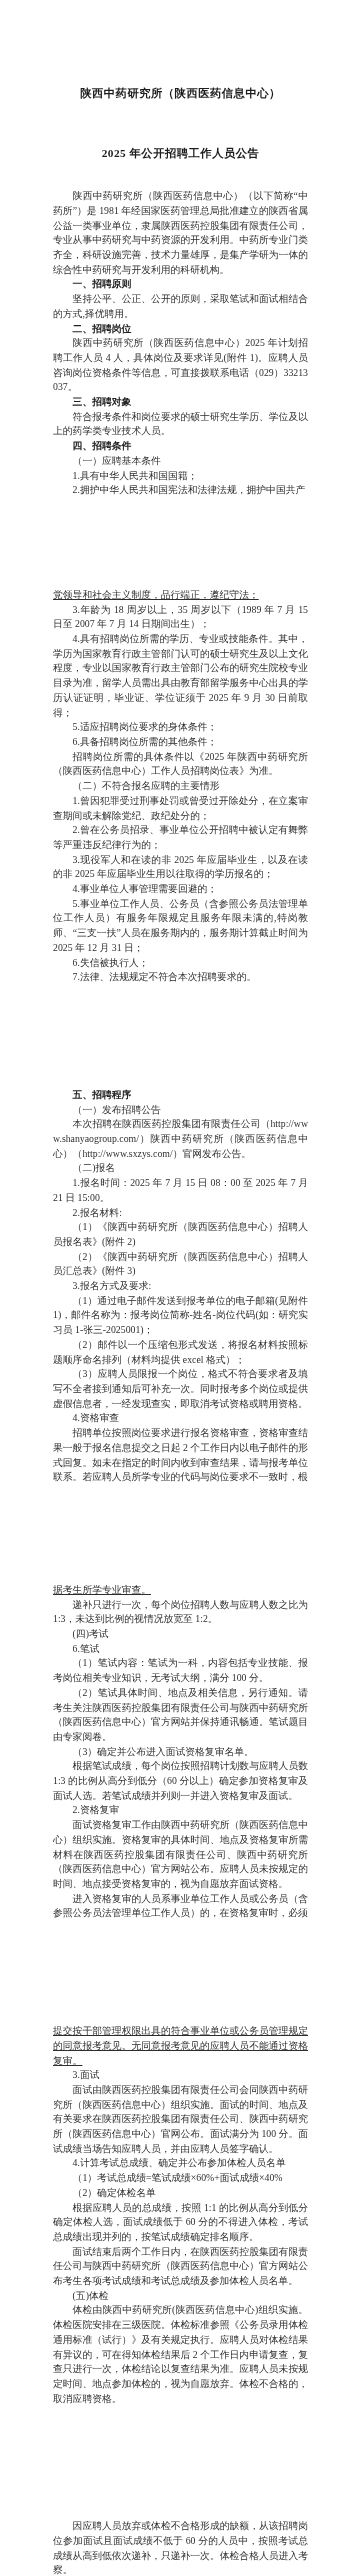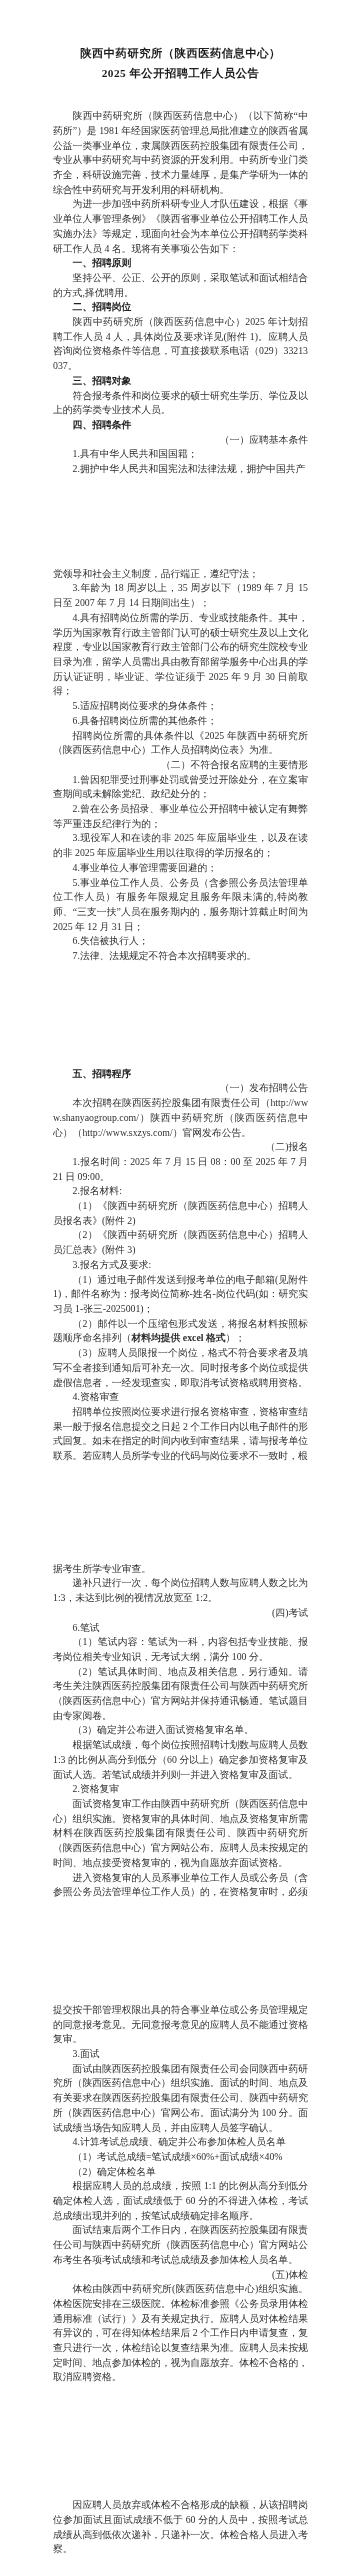--- a/index.html
+++ b/index.html
@@ -1,37 +1,36 @@
 <!DOCTYPE html>
 <html style="font-size:8.2px"><head>
 <meta charset="utf-8">
 <style>
   html,body{margin:0;padding:0;background:#fff;}
   .page{position:relative;width:361px;height:4081px;overflow:hidden;background:#ffffff;
         color:#2e2e2e;font-family:"Liberation Serif",serif;}
   .inner{padding:44px 53px 0 53px;}
-  .title{font-size:11.3px;font-weight:700;color:#1d1d1d;text-align:center;line-height:19.6px;letter-spacing:0.5px;}
+  .title{font-size:11.3px;font-weight:700;color:#1d1d1d;text-align:center;line-height:19.6px;letter-spacing:0.5px;margin-top:40px;}
   .h1{font-size:9.8px;font-weight:700;color:#222;font-family:"Liberation Sans",sans-serif;
       line-height:14.7px;text-indent:19.6px;}
-  .h2{font-size:9.8px;line-height:14.7px;text-indent:19.6px;color:#2e2e2e;text-align:right;}
+  .h2{font-size:9.8px;line-height:14.7px;text-indent:19.6px;color:#2e2e2e;}
   .para{font-size:9.8px;line-height:14.7px;text-align:justify;text-indent:19.6px;word-break:break-all;}
-  .para.cont{text-indent:0;}
-  .para b{font-weight:700;margin-top:32px;}
+  .para.cont{text-indent:0;text-decoration:underline;}
+  .para b{font-weight:400;margin-top:32px;}
   .pagegap{width:100%;}
 </style>
 </head>
 <body>
 
 <div class="page">
   <div class="inner">
       <div class="title">陕西中药研究所（陕西医药信息中心）</div>
       <div class="title">2025 年公开招聘工作人员公告</div>
       <div class="" style="height: 26px;"></div>
       <div class="para">陕西中药研究所（陕西医药信息中心）（以下简称“中药所”）是 1981 年经国家医药管理总局批准建立的陕西省属公益一类事业单位，隶属陕西医药控股集团有限责任公司，专业从事中药研究与中药资源的开发利用。中药所专业门类齐全，科研设施完善，技术力量雄厚，是集产学研为一体的综合性中药研究与开发利用的科研机构。</div>
-      <div class="para">为进一步加强中药所科研专业人才队伍建设，根据《事业单位人事管理条例》《陕西省事业单位公开招聘工作人员实施办法》等规定，现面向社会为本单位公开招聘药学类科研工作人员 4 名。现将有关事项公告如下：</div>
       <div class="h1">一、招聘原则</div>
       <div class="para">坚持公平、公正、公开的原则，采取笔试和面试相结合的方式,择优聘用。</div>
       <div class="h1">二、招聘岗位</div>
       <div class="para">陕西中药研究所（陕西医药信息中心）2025 年计划招聘工作人员 4 人，具体岗位及要求详见(附件 1)。应聘人员咨询岗位资格条件等信息，可直接拨联系电话（029）33213037。</div>
       <div class="h1">三、招聘对象</div>
       <div class="para">符合报考条件和岗位要求的硕士研究生学历、学位及以上的药学类专业技术人员。</div>
       <div class="h1">四、招聘条件</div>
       <div class="h2">（一）应聘基本条件</div>
       <div class="para">1.具有中华人民共和国国籍；</div>
       <div class="para">2.拥护中华人民共和国宪法和法律法规，拥护中国共产</div>
@@ -48,21 +47,21 @@
       <div class="para">3.现役军人和在读的非 2025 年应届毕业生，以及在读的非 2025 年应届毕业生用以往取得的学历报名的；</div>
       <div class="para">4.事业单位人事管理需要回避的；</div>
       <div class="para">5.事业单位工作人员、公务员（含参照公务员法管理单位工作人员）有服务年限规定且服务年限未满的,特岗教师、“三支一扶”人员在服务期内的，服务期计算截止时间为 2025 年 12 月 31 日；</div>
       <div class="para">6.失信被执行人；</div>
       <div class="para">7.法律、法规规定不符合本次招聘要求的。</div>
       <div class="pagegap" style="height: 103px;"></div>
       <div class="h1">五、招聘程序</div>
       <div class="h2">（一）发布招聘公告</div>
       <div class="para">本次招聘在陕西医药控股集团有限责任公司（http://www.shanyaogroup.com/）陕西中药研究所（陕西医药信息中心）（http://www.sxzys.com/）官网发布公告。</div>
       <div class="h2">（二)报名</div>
-      <div class="para">1.报名时间：2025 年 7 月 15 日 08：00 至 2025 年 7 月 21 日 09:00。</div>
+      <div class="para">1.报名时间：2025 年 7 月 15 日 08：00 至 2025 年 7 月 21 日 15:00。</div>
       <div class="para">2.报名材料:</div>
       <div class="para">（1）《陕西中药研究所（陕西医药信息中心）招聘人员报名表》(附件 2)</div>
       <div class="para">（2）《陕西中药研究所（陕西医药信息中心）招聘人员汇总表》(附件 3)</div>
       <div class="para">3.报名方式及要求:</div>
       <div class="para">（1）通过电子邮件发送到报考单位的电子邮箱(见附件 1)，邮件名称为：报考岗位简称-姓名-岗位代码(如：研究实习员 1-张三-2025001)；</div>
       <div class="para">（2）邮件以一个压缩包形式发送，将报名材料按照标题顺序命名排列（<b>材料均提供 excel 格式</b>）；</div>
       <div class="para">（3）应聘人员限报一个岗位，格式不符合要求者及填写不全者接到通知后可补充一次。同时报考多个岗位或提供虚假信息者，一经发现查实，即取消考试资格或聘用资格。</div>
       <div class="para">4.资格审查</div>
       <div class="para">招聘单位按照岗位要求进行报名资格审查，资格审查结果一般于报名信息提交之日起 2 个工作日内以电子邮件的形式回复。如未在指定的时间内收到审查结果，请与报考单位联系。若应聘人员所学专业的代码与岗位要求不一致时，根</div>
       <div class="pagegap" style="height: 98px;"></div>

